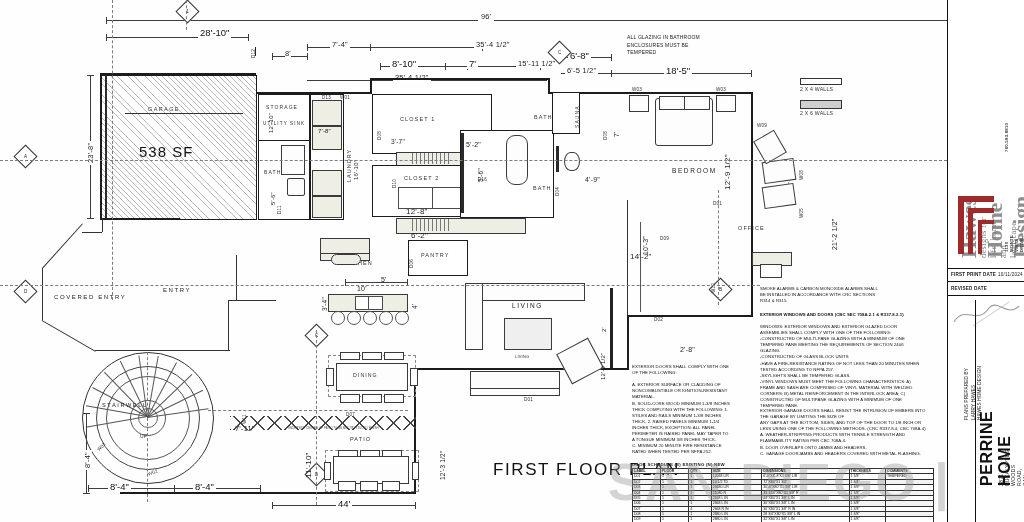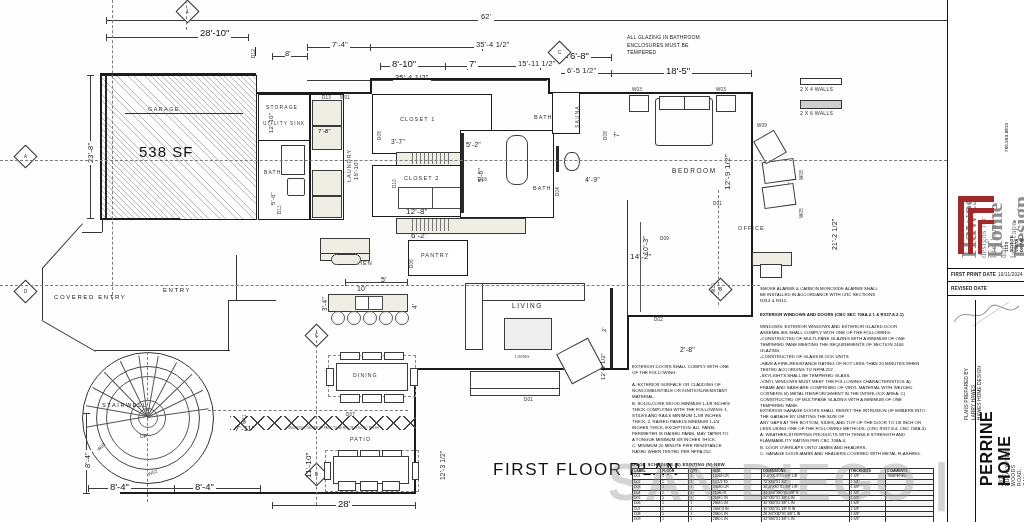--- a/index.html
+++ b/index.html
@@ -91,21 +91,21 @@
 </head>
 <body>
 
 <div id="sheet">
 
   <div class="abs" style="left:0;top:0;width:947px;height:522px;">
 
     <div class="dimline" style="left:106px;top:20px;width:842px;"></div>
     <div class="tick" style="left:106px;top:17px;"></div>
     <div class="tick" style="left:947px;top:17px;"></div>
-    <div class="txt dim" style="left:478px;top:13px;background:#fff;padding:0 3px;">62'</div>
+    <div class="txt dim" style="left:478px;top:13px;background:#fff;padding:0 3px;">96'</div>
 
     <div class="dimline" style="left:106px;top:37px;width:142px;"></div>
     <div class="tick" style="left:106px;top:34px;"></div>
     <div class="tick" style="left:248px;top:34px;"></div>
     <div class="txt dimbig" style="left:198px;top:28px;background:#fff;padding:0 2px;">28'-10"</div>
 
     <div class="dimline" style="left:307px;top:47px;width:175px;"></div>
     <div class="tick" style="left:307px;top:44px;"></div>
     <div class="tick" style="left:370px;top:44px;"></div>
     <div class="tick" style="left:482px;top:44px;"></div>
@@ -253,21 +253,21 @@
     <div class="dimline" style="left:88px;top:488px;width:172px;"></div>
     <div class="tick" style="left:88px;top:485px;"></div>
     <div class="tick" style="left:174px;top:485px;"></div>
     <div class="tick" style="left:260px;top:485px;"></div>
     <div class="txt dimbig" style="left:108px;top:482px;background:#fff;padding:0 2px;">8'-4"</div>
     <div class="txt dimbig" style="left:193px;top:482px;background:#fff;padding:0 2px;">8'-4"</div>
 
     <div class="dimline" style="left:272px;top:505px;width:143px;"></div>
     <div class="tick" style="left:272px;top:502px;"></div>
     <div class="tick" style="left:415px;top:502px;"></div>
-    <div class="txt dimbig" style="left:336px;top:499px;background:#fff;padding:0 2px;">28'</div>
+    <div class="txt dimbig" style="left:336px;top:499px;background:#fff;padding:0 2px;">44'</div>
 
     <div class="room-fill" style="left:258px;top:94px;width:50px;height:46px;"></div>
     <div class="txt roomsm" style="left:266px;top:105px;font-size:5px;">STORAGE</div>
     <div class="txt roomsm" style="left:263px;top:122px;font-size:4.6px;">UTILITY SINK</div>
 
     <div class="wall" style="left:258px;top:140px;width:50px;height:1px;"></div>
     <div class="room-fill" style="left:258px;top:140px;width:50px;height:78px;"></div>
     <div class="fixture" style="left:281px;top:145px;width:22px;height:28px;"></div>
     <div class="fixture" style="left:287px;top:178px;width:16px;height:16px;border-radius:2px;"></div>
     <div class="txt roomsm" style="left:264px;top:170px;font-size:5px;">BATH</div>

